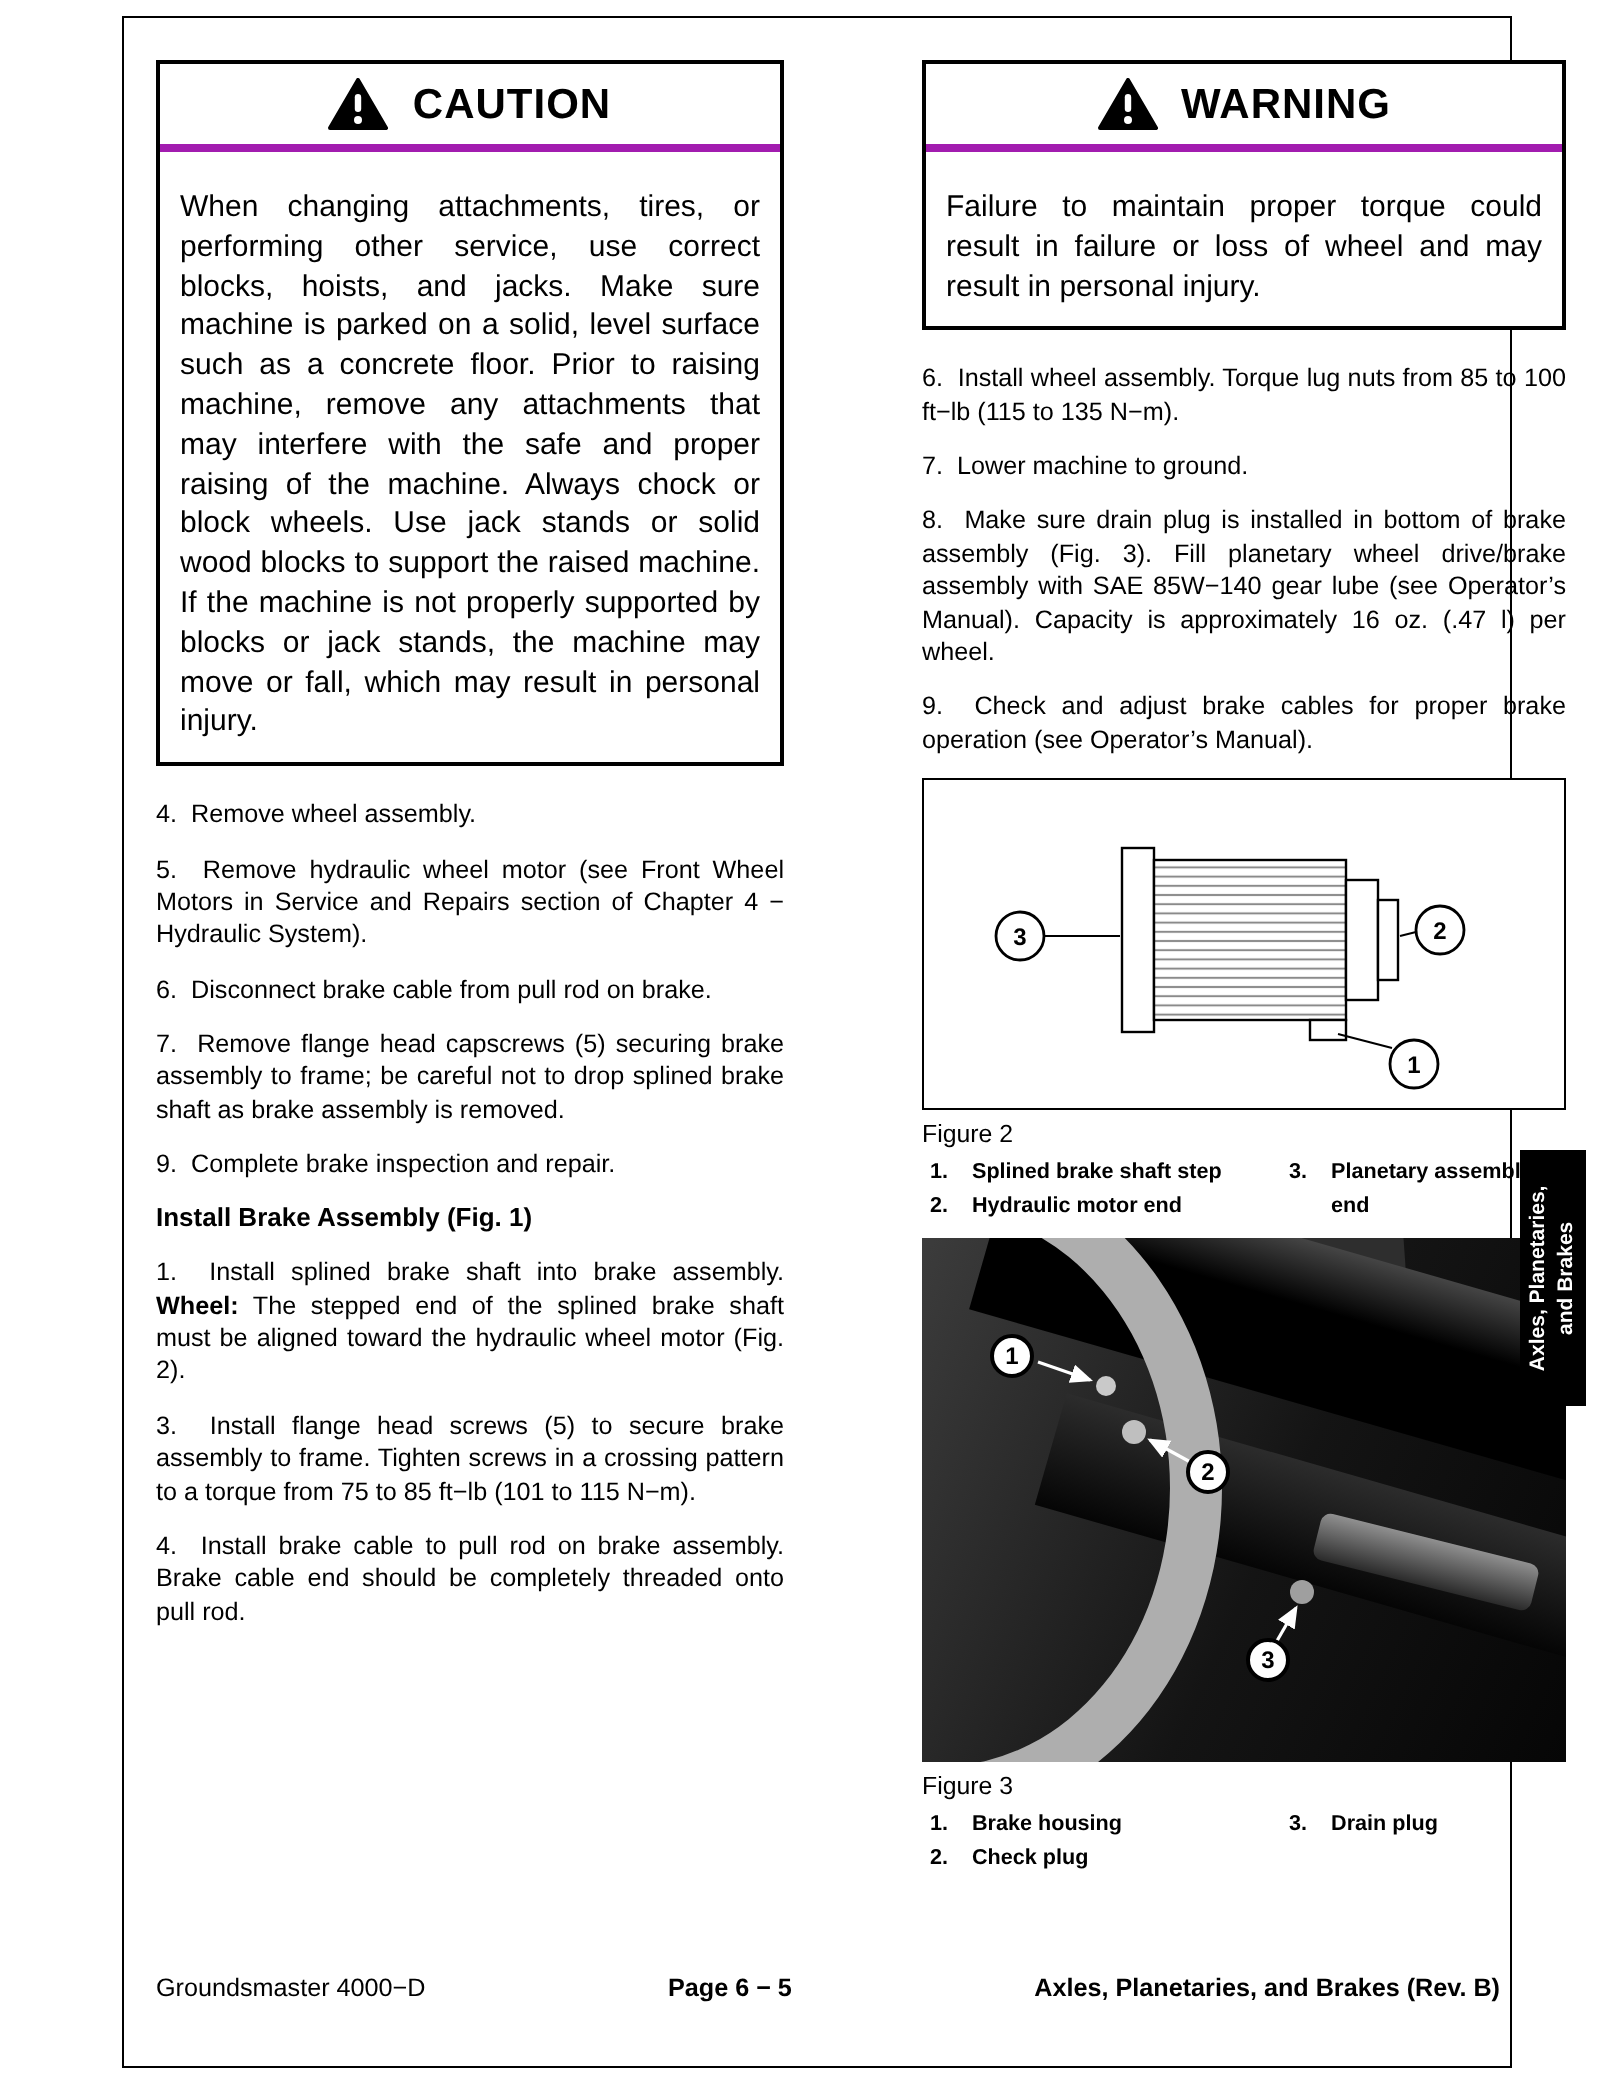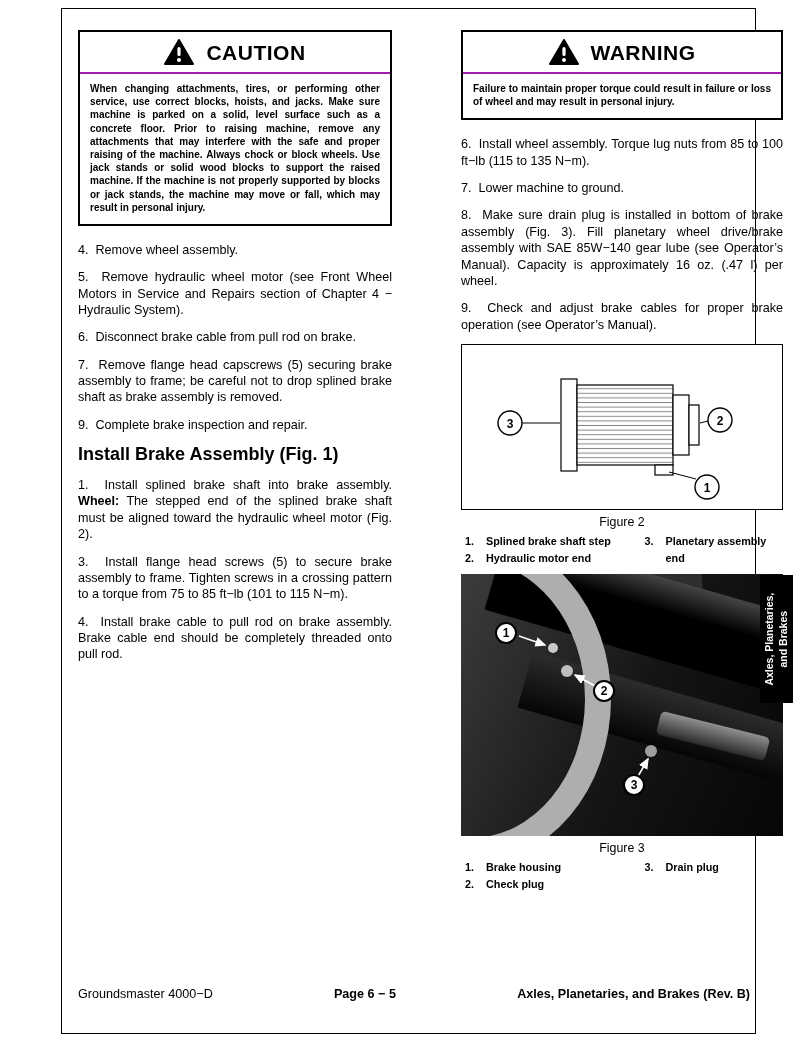--- a/index.html
+++ b/index.html
@@ -11,30 +11,30 @@
   }
   .page { position: relative; width: 800px; height: 1042px; overflow: hidden; background: #fff; }
   .frame { position: absolute; left: 61px; top: 8px; width: 695px; height: 1026px; border: 1.5px solid #000; }
 
   .col { position: absolute; }
   .col-left  { left: 78px;  top: 30px; width: 314px; }
   .col-right { left: 428px; top: 30px; width: 322px; margin-left: 33px; }
 
   
   .hazard-box { border: 2px solid #000; background: #fff; margin-bottom: 16px; }
-  .hazard-header { display: flex; align-items: center; justify-content: center; gap: 12px; padding: 7px 0 6px; border-bottom: 2px solid #a21caf; }
+  .hazard-header { display: flex; align-items: center; justify-content: center; gap: 12px; padding: 7px 0 6px; border-bottom: 4px solid #a21caf; }
   .hazard-title { font-size: 21px; font-weight: bold; letter-spacing: 0.5px; }
-  .hazard-body { padding: 8px 10px 10px; font-weight: bold; font-size: 10px; line-height: 1.32; text-align: justify; }
+  .hazard-body { padding: 18px 10px 10px; font-weight: normal; font-size: 15px; line-height: 1.32; text-align: justify; }
 
   .step { margin: 0 0 11px; font-size: 12.6px; line-height: 1.3; text-align: justify; }
-  .subhead { margin: 6px 0 12px; font-size: 18px; font-weight: bold; }
+  .subhead { margin: 6px 0 12px; font-size: 13px; font-weight: bold; }
 
   
   .fig-box { margin-top: 4px; border: 1px solid #000; height: 166px; display: flex; align-items: center; justify-content: center; background: #fff; }
-  .fig-caption { text-align: center; font-size: 12.4px; margin: 5px 0 4px; }
+  .fig-caption { text-align: left; font-size: 12.4px; margin: 5px 0 4px; }
   .legend { display: flex; font-size: 10.8px; font-weight: bold; line-height: 1.55; margin-bottom: 8px; }
   .legend-colA { width: 57%; padding-left: 4px; }
   .legend-colB { width: 43%; }
   .legend-item { display: flex; gap: 8px; }
   .legend-num { width: 13px; flex: none; }
 
   
   .photo { position: relative; width: 322px; height: 262px; margin-top: 6px;
            background: linear-gradient(115deg, #3c3c3c, #141414 55%, #060606); overflow: hidden; }
   .fender { position: absolute; left: -130px; top: -40px; width: 280px; height: 330px;

